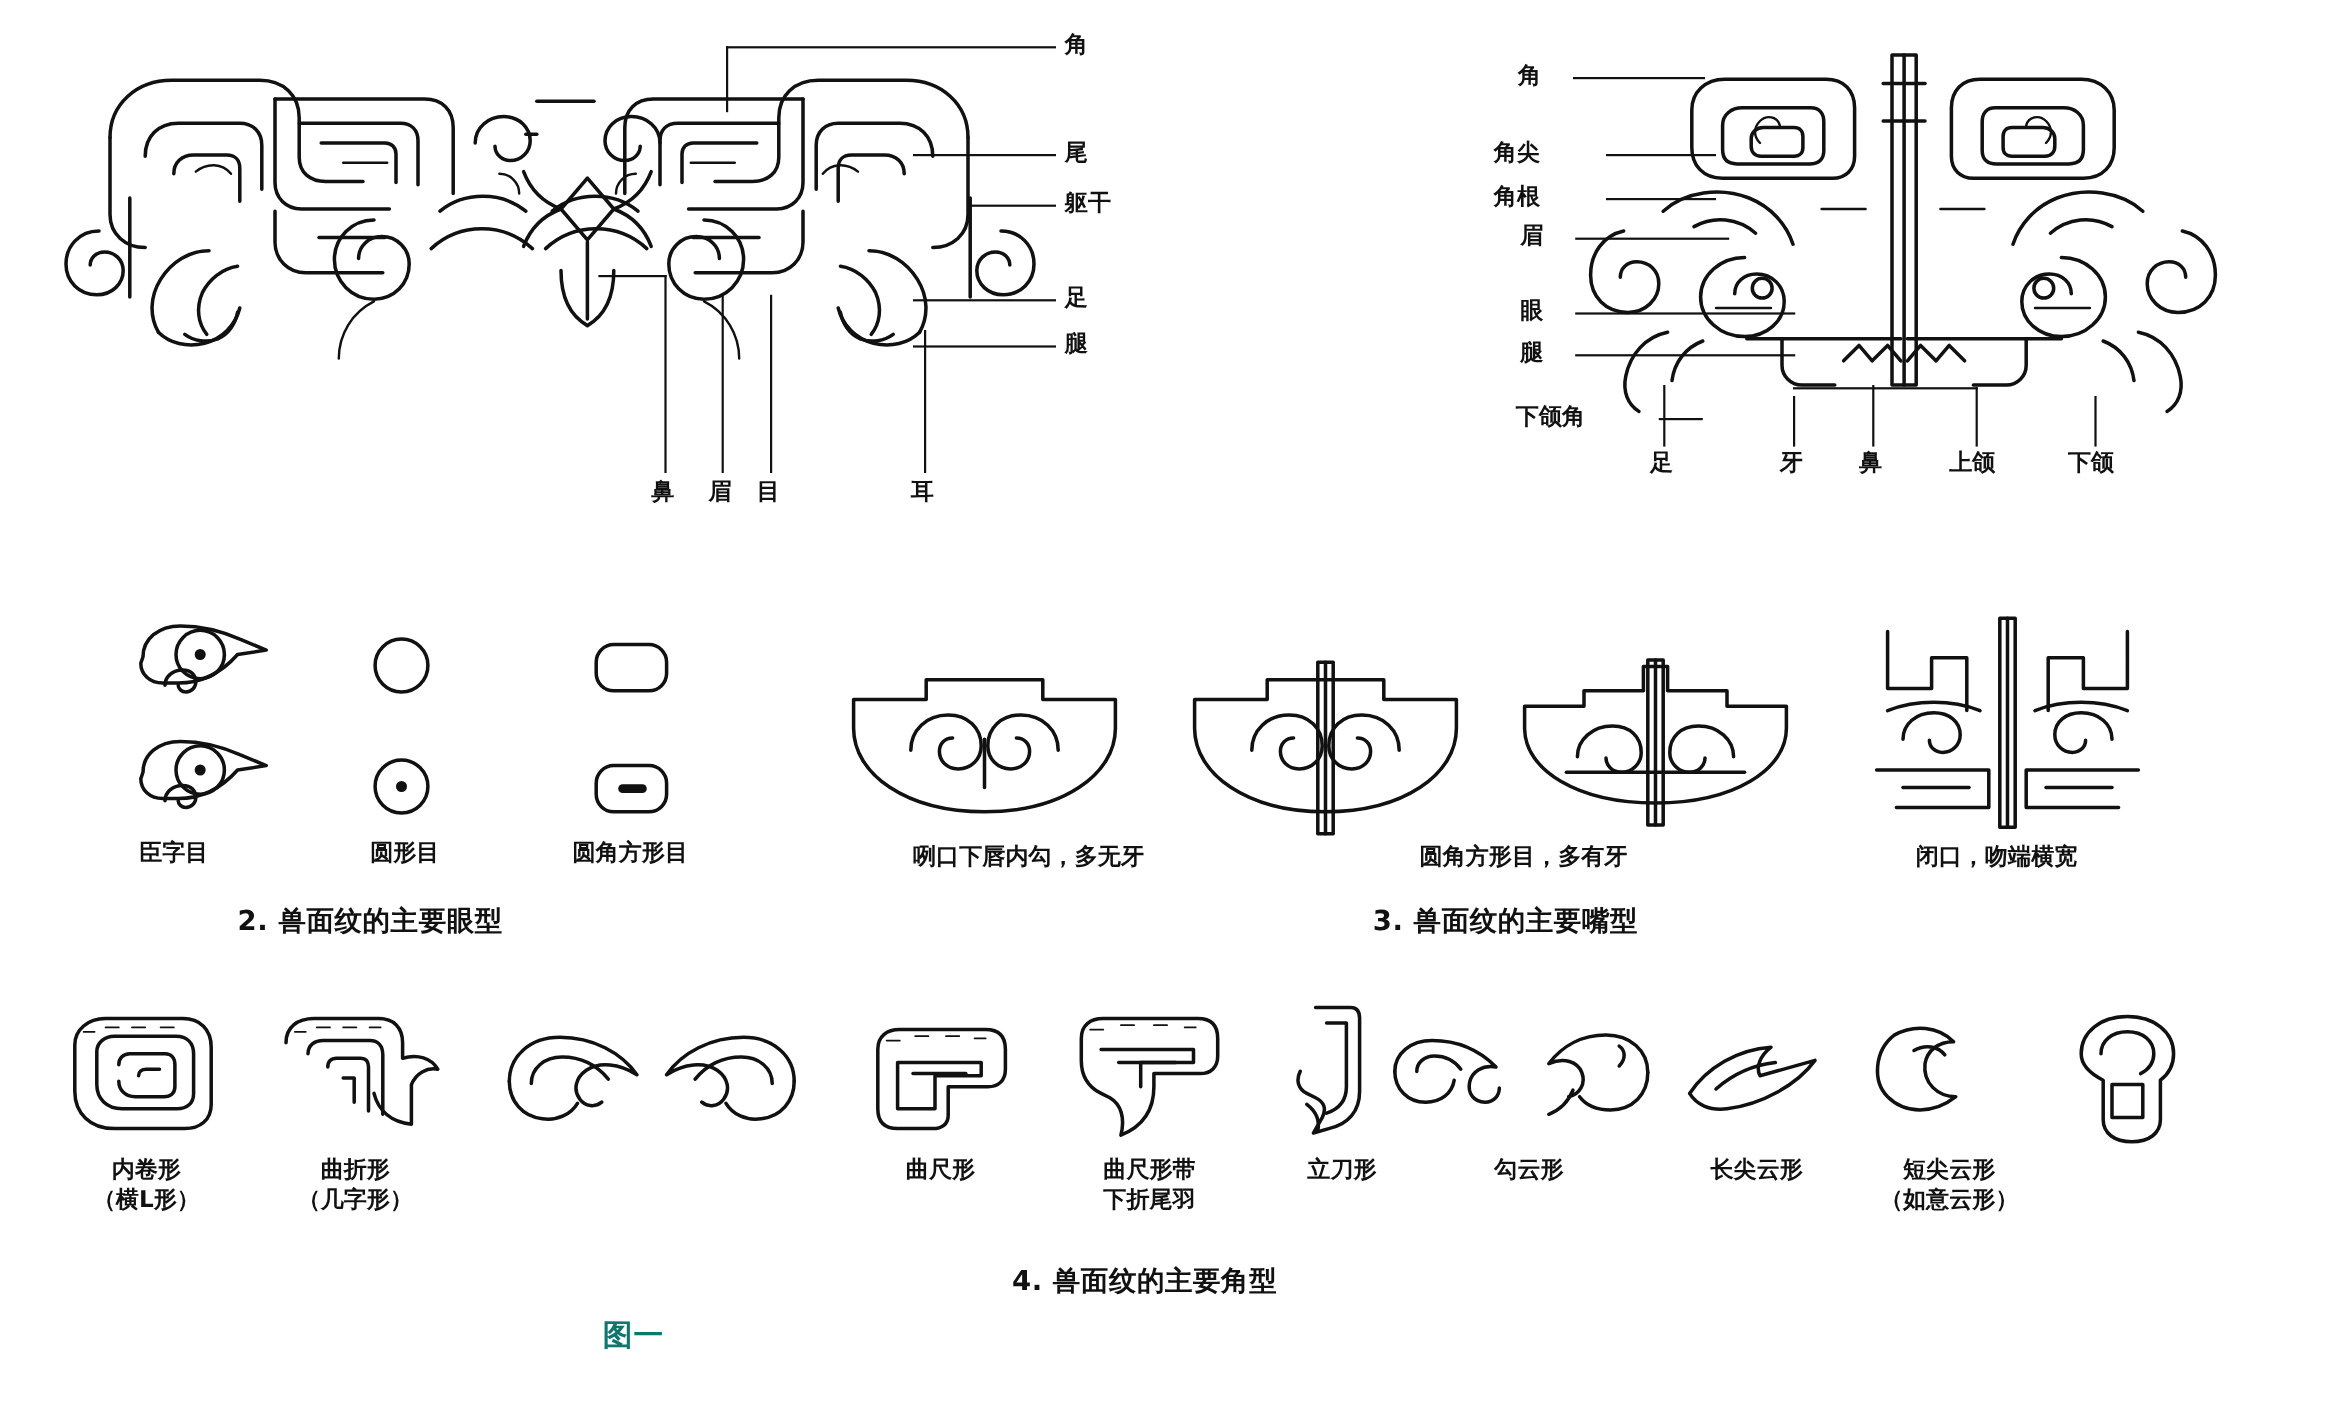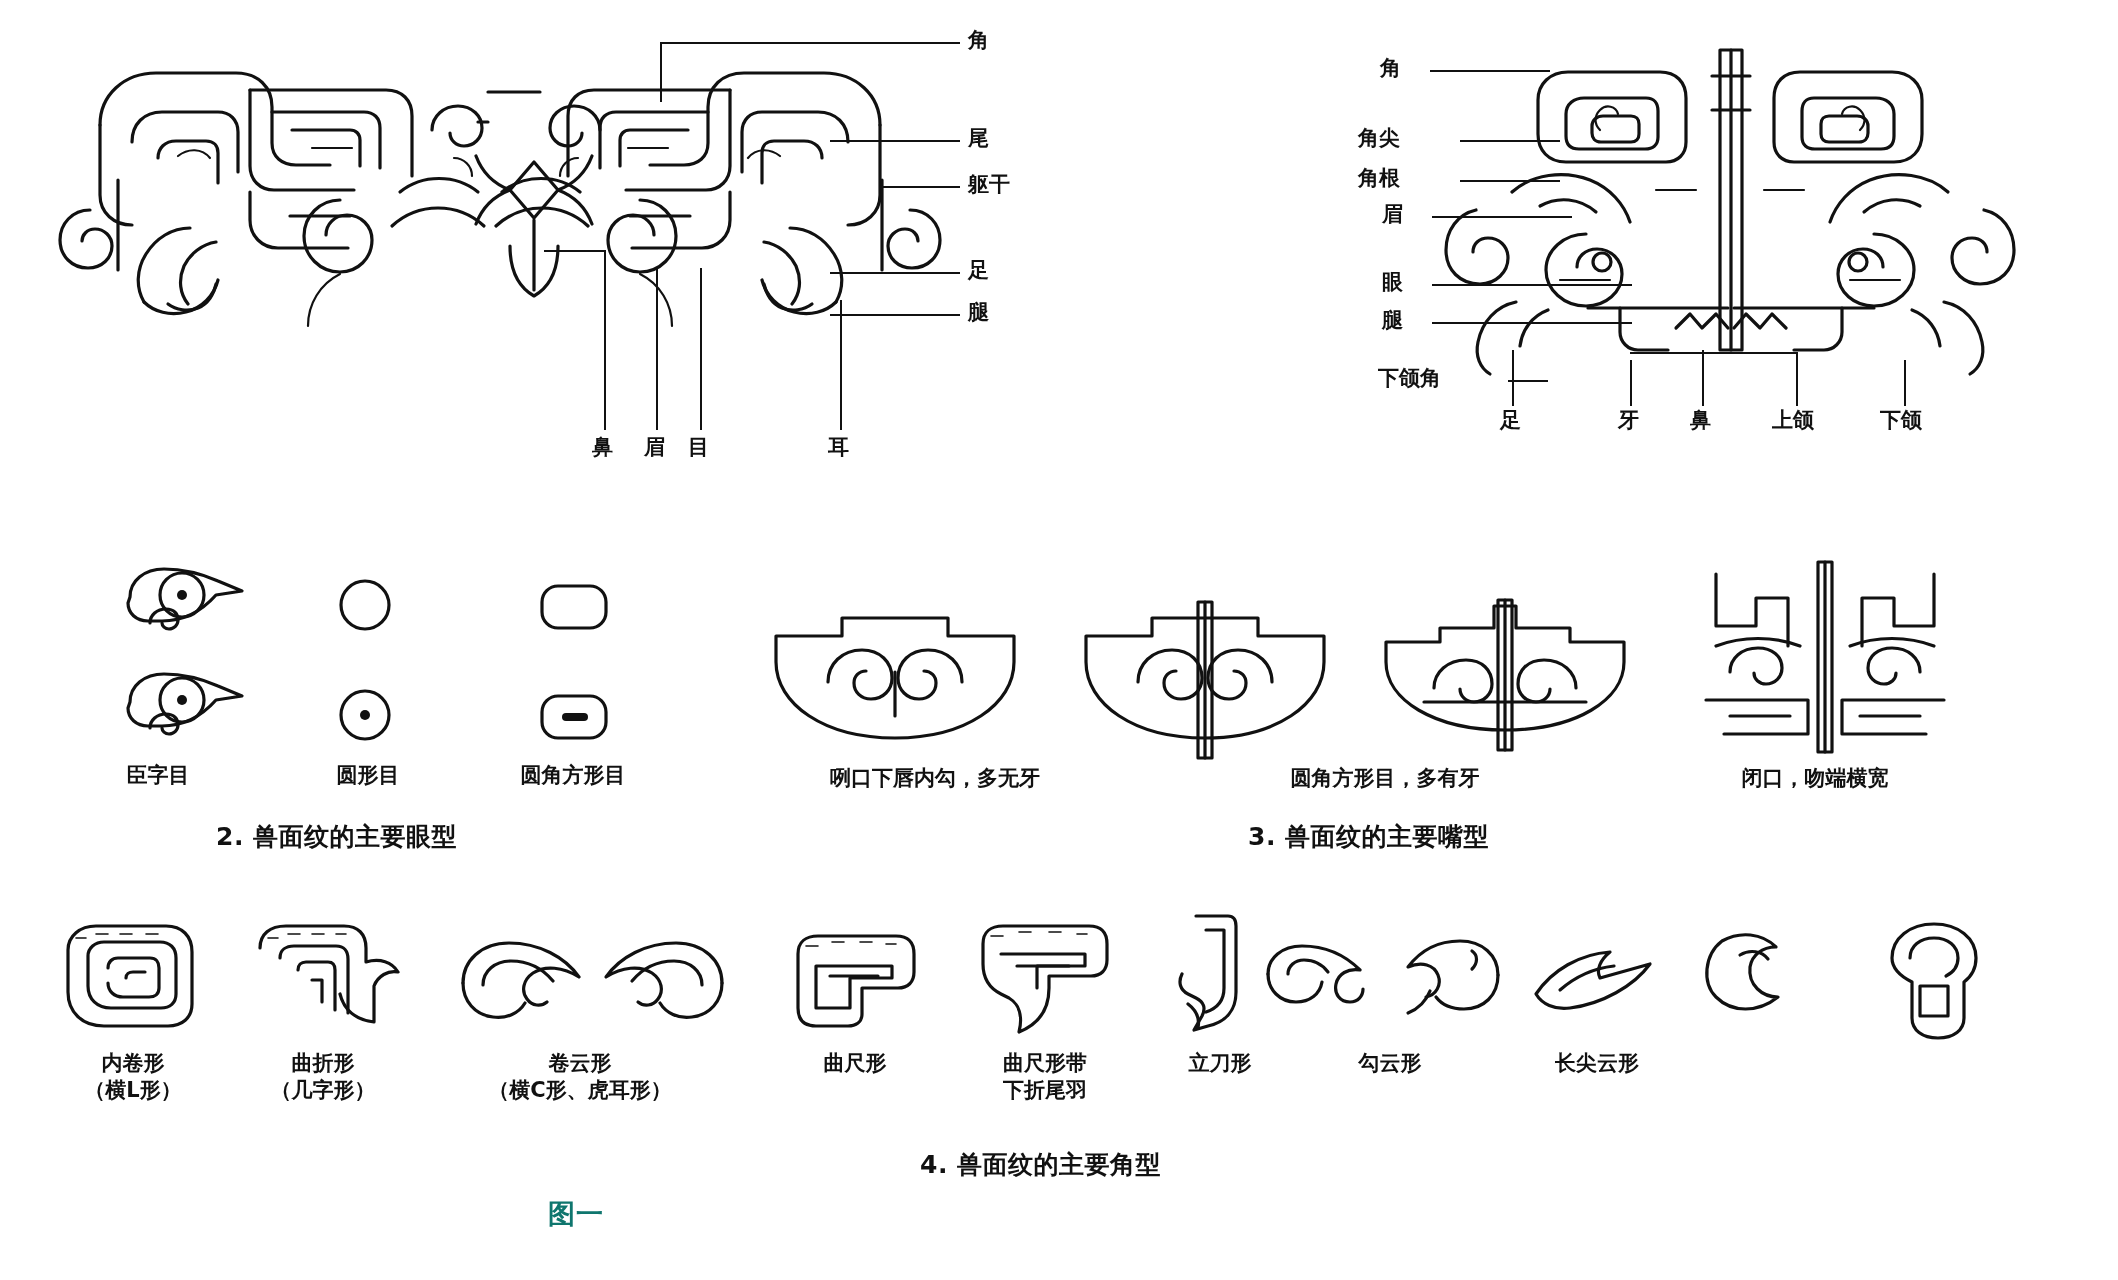--- a/index.html
+++ b/index.html
@@ -473,42 +473,42 @@
   </div>
 
   <div class="itemlabel" style="left:48px;top:1050px;width:170px;">
     <div>内卷形</div>
     <div>（横L形）</div>
   </div>
   <div class="itemlabel" style="left:238px;top:1050px;width:170px;">
     <div>曲折形</div>
     <div>（几字形）</div>
   </div>
-  <div class="itemlabel" style="left:430px;top:1050px;width:300px;">
-    <div>卷云形</div>
-    <div>（横C形、虎耳形）</div>
-  </div>
   <div class="itemlabel" style="left:775px;top:1050px;width:160px;">
     <div>曲尺形</div>
     <div></div>
   </div>
   <div class="itemlabel" style="left:950px;top:1050px;width:190px;">
     <div>曲尺形带</div>
     <div>下折尾羽</div>
   </div>
   <div class="itemlabel" style="left:1145px;top:1050px;width:150px;">
     <div>立刀形</div>
     <div></div>
   </div>
   <div class="itemlabel" style="left:1310px;top:1050px;width:160px;">
     <div>勾云形</div>
     <div></div>
   </div>
   <div class="itemlabel" style="left:1512px;top:1050px;width:170px;">
     <div>长尖云形</div>
     <div></div>
   </div>
+  <div class="itemlabel" style="left:1672px;top:1050px;width:200px;">
+    <div>短尖云形</div>
+    <div>（如意云形）</div>
+  </div>
 
   <div class="caption" style="left:920px;top:1148px;">4. 兽面纹的主要角型</div>
 
   <div class="fig-title" style="left:548px;top:1196px;">图一</div>
 
 </div>
 
 </body></html>

